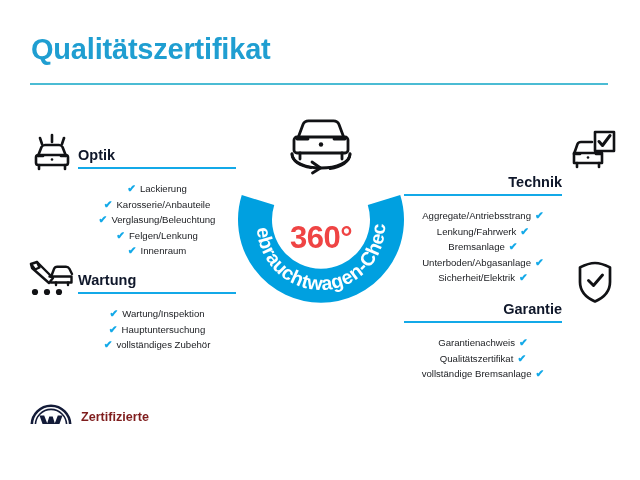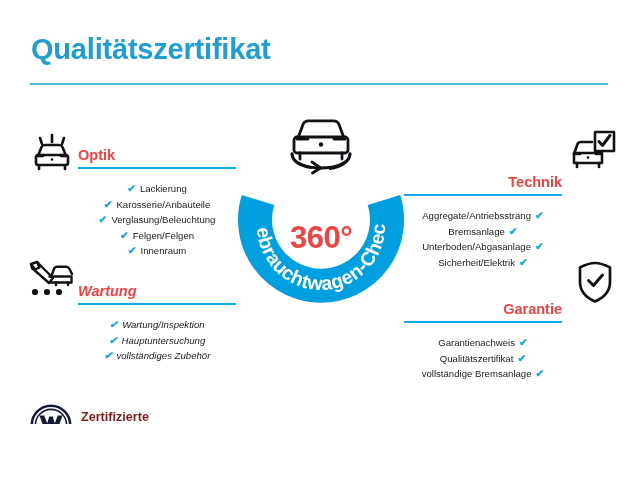--- a/index.html
+++ b/index.html
@@ -42,21 +42,21 @@
   .section {
     position: absolute;
   }
   .sec-head {
     position: relative;
     height: 26px;
   }
   .sec-title {
     font-size: 14.5px;
     font-weight: bold;
-    color: #ef4444;
+    color: #0f172a;
     white-space: nowrap;
     line-height: 20px;
   }
   .sec-rule {
     position: absolute;
     left: 0;
     top: 22px;
     height: 2px;
     background: #13a9e8;
   }
@@ -83,21 +83,21 @@
   .align-left .sec-list li { text-align: center; }
   .align-left .chk { margin-right: 4px; }
 
   .align-right .sec-title { text-align: right; }
   .align-right .sec-list li { text-align: center; }
   .align-right .chk { margin-left: 4px; }
 
   
   #sec-optik   { left: 78px;  top: 145px; width: 158px; }
   #sec-optik .sec-rule   { width: 158px; }
-  #sec-wartung { left: 78px;  top: 281px; width: 158px; font-style: italic; }
+  #sec-wartung { left: 78px;  top: 270px; width: 158px; }
   #sec-wartung .sec-rule { width: 158px; }
   #sec-technik { left: 404px; top: 145px; width: 158px; margin-top: 27px; }
   #sec-technik .sec-rule { width: 158px; }
   #sec-garantie{ left: 404px; top: 267px; width: 158px; margin-top: 32px; }
   #sec-garantie .sec-rule{ width: 158px; }
 
   
   .sec-icon {
     position: absolute;
   }
@@ -240,21 +240,21 @@
 
   <div class="section align-left" id="sec-optik">
     <div class="sec-head">
       <div class="sec-title">Optik</div>
       <div class="sec-rule"></div>
     </div>
     <ul class="sec-list">
       <li><span class="chk">✔</span><span>Lackierung</span></li>
       <li><span class="chk">✔</span><span>Karosserie/Anbauteile</span></li>
       <li><span class="chk">✔</span><span>Verglasung/Beleuchtung</span></li>
-      <li><span class="chk">✔</span><span>Felgen/Felgen</span></li>
+      <li><span class="chk">✔</span><span>Felgen/Lenkung</span></li>
       <li><span class="chk">✔</span><span>Innenraum</span></li>
     </ul>
   </div>
 
   <div class="section align-left" id="sec-wartung">
     <div class="sec-head">
       <div class="sec-title">Wartung</div>
       <div class="sec-rule"></div>
     </div>
     <ul class="sec-list">
@@ -264,20 +264,21 @@
     </ul>
   </div>
 
   <div class="section align-right" id="sec-technik">
     <div class="sec-head">
       <div class="sec-title">Technik</div>
       <div class="sec-rule"></div>
     </div>
     <ul class="sec-list">
       <li><span>Aggregate/Antriebsstrang</span><span class="chk">✔</span></li>
+      <li><span>Lenkung/Fahrwerk</span><span class="chk">✔</span></li>
       <li><span>Bremsanlage</span><span class="chk">✔</span></li>
       <li><span>Unterboden/Abgasanlage</span><span class="chk">✔</span></li>
       <li><span>Sicherheit/Elektrik</span><span class="chk">✔</span></li>
     </ul>
   </div>
 
   <div class="section align-right" id="sec-garantie">
     <div class="sec-head">
       <div class="sec-title">Garantie</div>
       <div class="sec-rule"></div>

